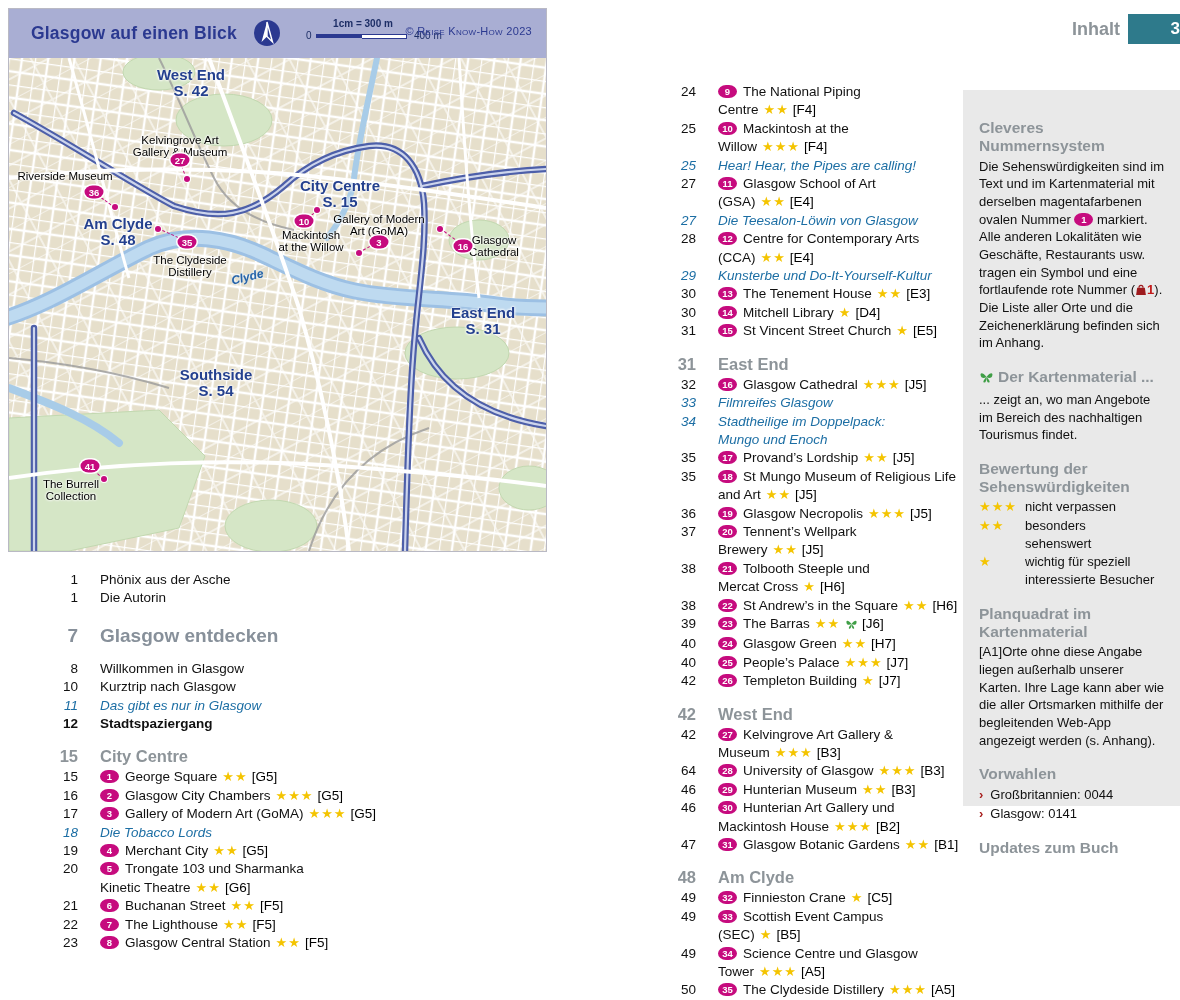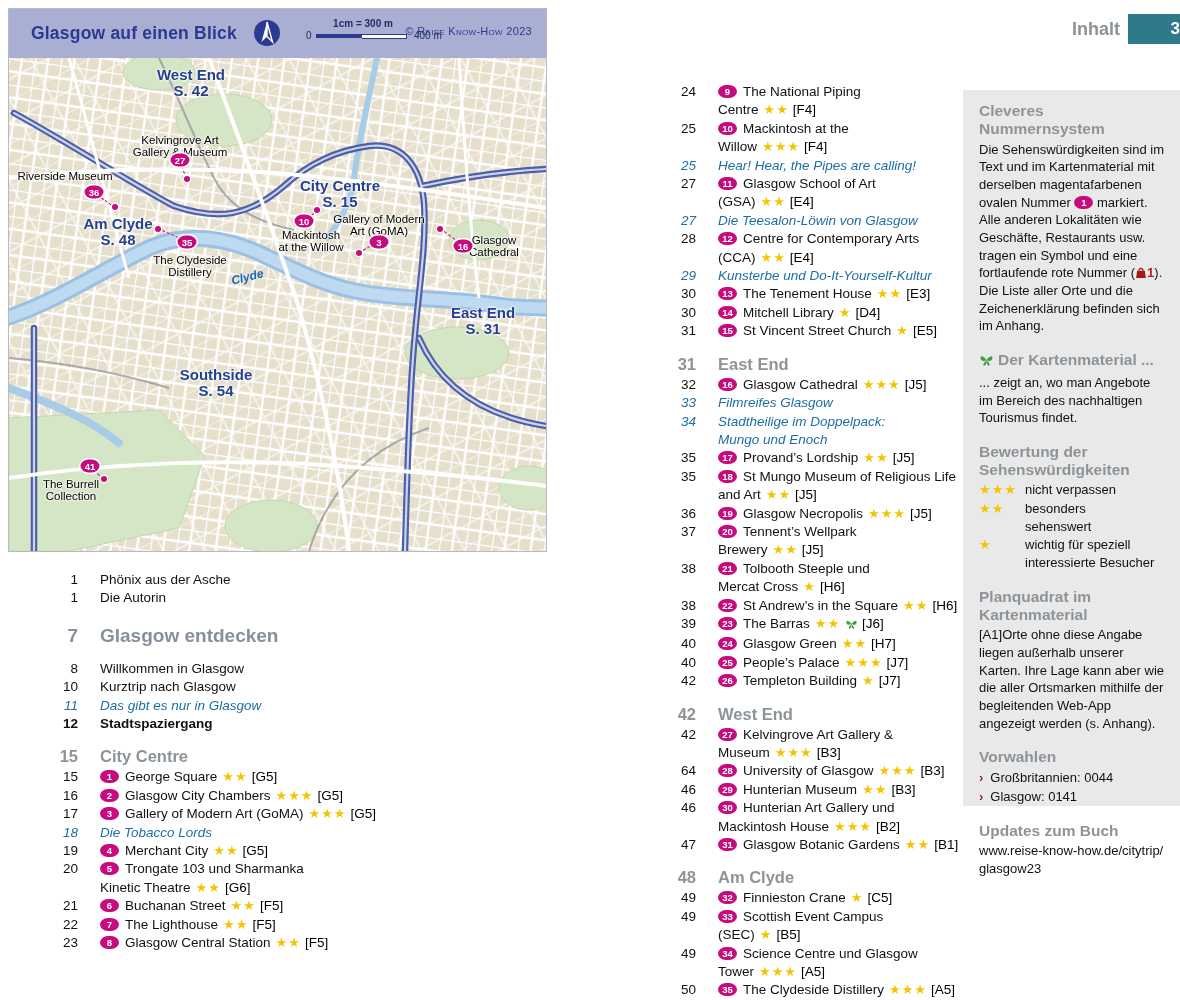--- a/index.html
+++ b/index.html
@@ -48,21 +48,21 @@
   .toc-row .body{margin-left:22px;}
   .toc-row.section{font-size:19px;font-weight:bold;color:#87909a;line-height:22px;margin:17px 0 13px;}
   .toc-row.heading{font-size:16.5px;font-weight:bold;color:#8d9499;line-height:19px;margin:14px 0 2px;}
   .toc-row.bold{font-weight:bold;}
   .toc-row.feature{color:#1c6ea4;font-style:italic;}
   .toc-row.feature .pg{color:#1c6ea4;}
 
   
   .sidebar{position:absolute;left:963px;top:90px;width:217px;height:716px;background:#e9e9e9;box-sizing:border-box;padding:10px 14px 12px 16px;font-size:13px;line-height:1.36;}
   .sb-head{color:#8d9499;font-weight:bold;font-size:15.5px;line-height:1.15;margin:16px 0 3px;}
-  .sb-head.first{margin-top:2px;}
+  .sb-head.first{margin-top:19px;}
   .sb-body{color:#111;}
   .rating-row{display:flex;margin:1px 0;}
   .rating-row .rstars{width:46px;flex:none;color:#f4c400;font-size:13px;letter-spacing:1px;}
   .vw-row{display:flex;margin:1px 0;}
   .vw-row .chev{color:#a8201f;font-weight:bold;margin-right:7px;}
   .inline-num{color:#c21b1b;font-weight:bold;}
   .sb-grid-code{}
 </style>
 </head>
 <body>
@@ -476,15 +476,13 @@
         <span class="chev">›</span>
         <span>Großbritannien: 0044</span>
       </div>
       <div class="vw-row">
         <span class="chev">›</span>
         <span>Glasgow: 0141</span>
       </div>
     </div>
 
   <div class="sb-head">Updates zum Buch</div>
-  <div class="sb-body" id="updates-body" style="white-space:pre-line">www.reise-know-how.de/citytrip/
-glasgow23</div>
 </div>
 
 </body></html>

